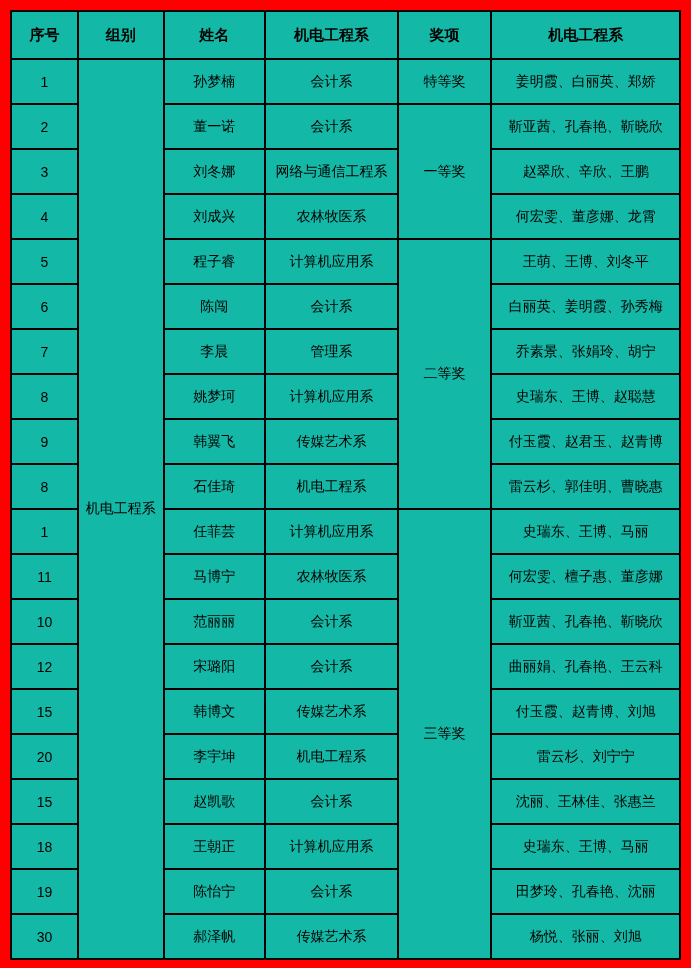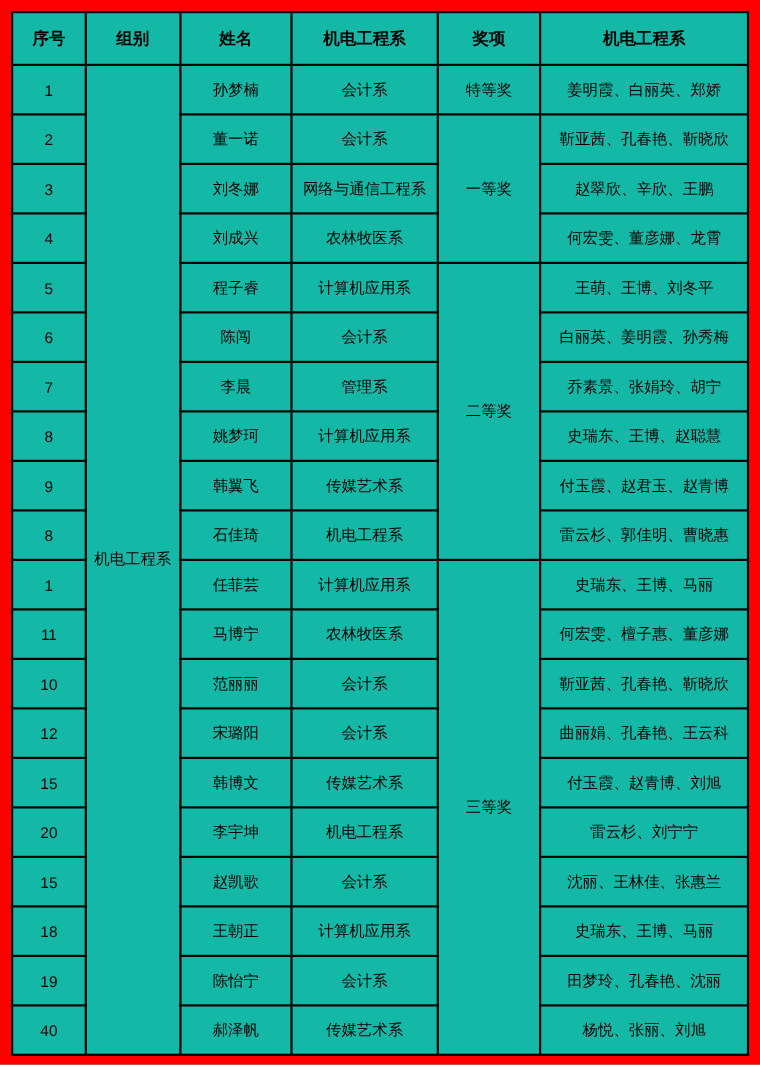--- a/index.html
+++ b/index.html
@@ -185,20 +185,20 @@
           <td>计算机应用系</td>
           <td>史瑞东、王博、马丽</td>
         </tr>
         <tr>
           <td>19</td>
           <td>陈怡宁</td>
           <td>会计系</td>
           <td>田梦玲、孔春艳、沈丽</td>
         </tr>
         <tr>
-          <td>40</td>
+          <td>30</td>
           <td>郝泽帆</td>
           <td>传媒艺术系</td>
           <td>杨悦、张丽、刘旭</td>
         </tr>
       </tbody>
   </table>
 </div>
 
 </body></html>

